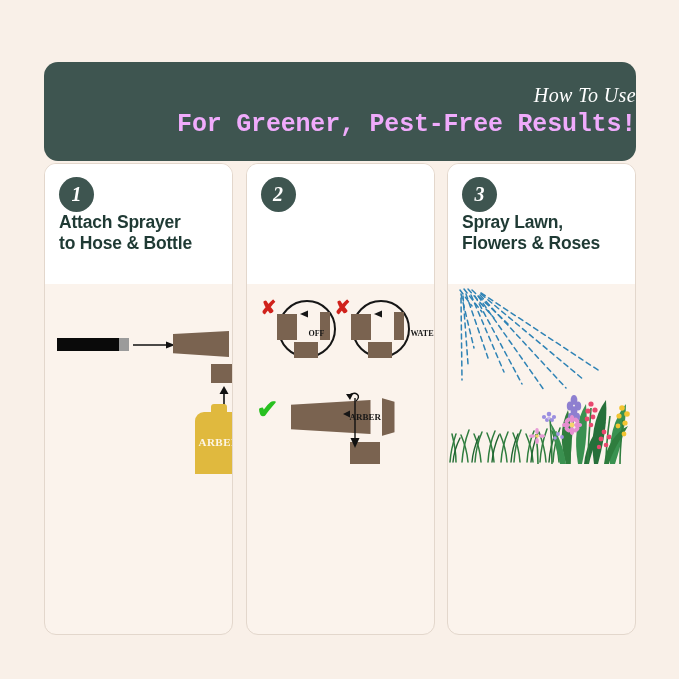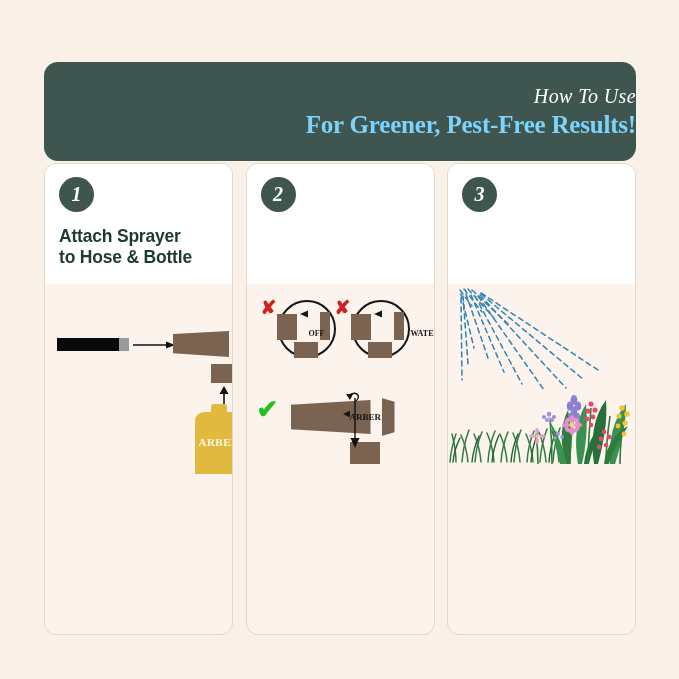--- a/index.html
+++ b/index.html
@@ -16,22 +16,22 @@
     position:absolute;left:44px;top:44px;width:592px;height:99px;
     background:#3e5550;border-radius:14px;
     display:flex;flex-direction:column;align-items:flex-end;justify-content:center;margin-top:18px;
   }
   .header-eyebrow{
     font-family:"Liberation Serif",serif;
     font-style:italic;color:#ffffff;font-size:20px;letter-spacing:.4px;
     margin-bottom:3px;
   }
   .header-title{
-    font-family:Liberation Serif, serif;
-    font-weight:bold;color:#7dd3fc;font-size:25px;letter-spacing:-.2px;
+    font-family:Liberation Mono, monospace;
+    font-weight:bold;color:#f0abfc;font-size:25px;letter-spacing:-.2px;
   }
 
   
   .cards{
     position:absolute;left:44px;top:163px;width:592px;height:470px;
     display:flex;justify-content:space-between;
   }
   .card{
     width:187px;height:470px;
     border:1px solid #e3d7cc;border-radius:12px;
@@ -39,21 +39,21 @@
     display:flex;flex-direction:column;
   }
   .card-top{background:#ffffff;padding:13px 14px 10px 14px;height:120px;box-sizing:border-box;}
   .badge{
     width:35px;height:35px;border-radius:50%;background:#3e5550;
     display:flex;align-items:center;justify-content:center;
     color:#ffffff;font-family:"Liberation Serif",serif;font-style:italic;
     font-size:20px;font-weight:bold;
   }
   .card-title{
-    margin-top:14px;color:#1f3a34;font-size:17.5px;font-weight:bold;
+    margin-top:0;color:#1f3a34;font-size:17.5px;font-weight:bold;
     line-height:1.22;letter-spacing:-.2px;white-space:pre-line;
   }
   .card-art{
     position:relative;height:190px;background:#fbf3ec;overflow:hidden;
   }
   .card-caption{
     padding:14px 14px 10px 16px;
     font-family:"Liberation Serif",serif;
     color:#2b2b28;font-size:15.5px;line-height:1.38;white-space:pre-line;
   }
@@ -184,20 +184,22 @@
           <polygon points="0,4 7,0.5 7,7.5" fill="#161616"></polygon>
         </svg>
         <div class="s2-label">ARBER</div>
       </div>
 
     </div>
 
     <div class="card">
       <div class="card-top">
         <div class="badge">3</div>
+        <div class="card-title">Spray Lawn,
+Flowers &amp; Roses</div>
       </div>
 
       <div class="card-art">
         <svg class="clip" viewBox="0 0 187 190" preserveAspectRatio="none">
 
           <g stroke="#2f83b5" stroke-width="1.5" fill="none" stroke-linecap="round">
             <line x1="12" y1="6" x2="24" y2="22" stroke-dasharray="5 4"></line>
             <line x1="16" y1="5" x2="34" y2="28" stroke-dasharray="5 4"></line>
             <line x1="20" y1="5" x2="46" y2="34" stroke-dasharray="5 4"></line>
             <line x1="24" y1="6" x2="60" y2="40" stroke-dasharray="5 4"></line>

